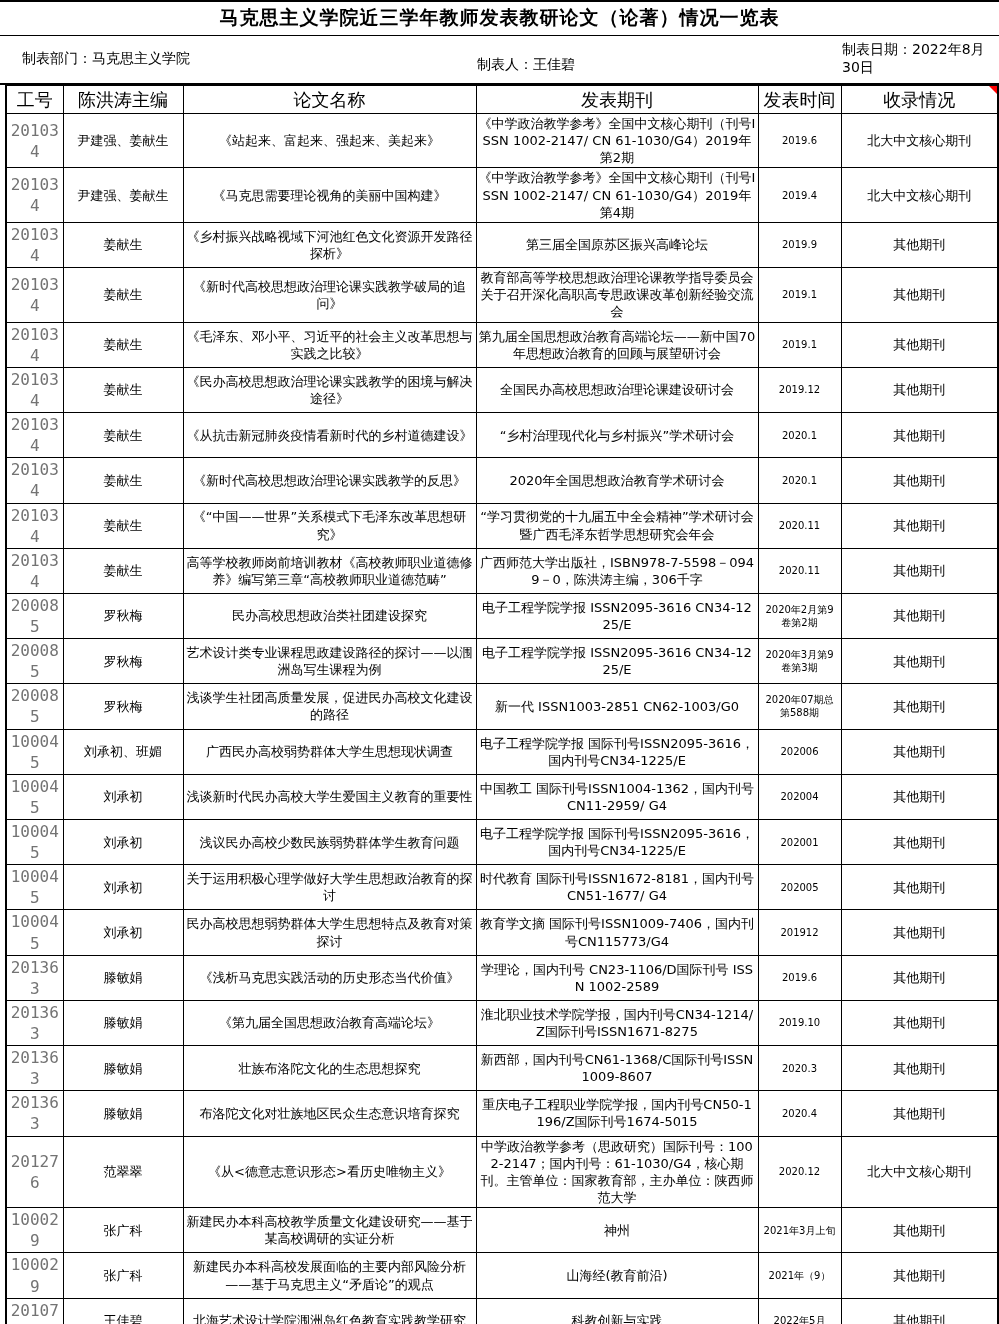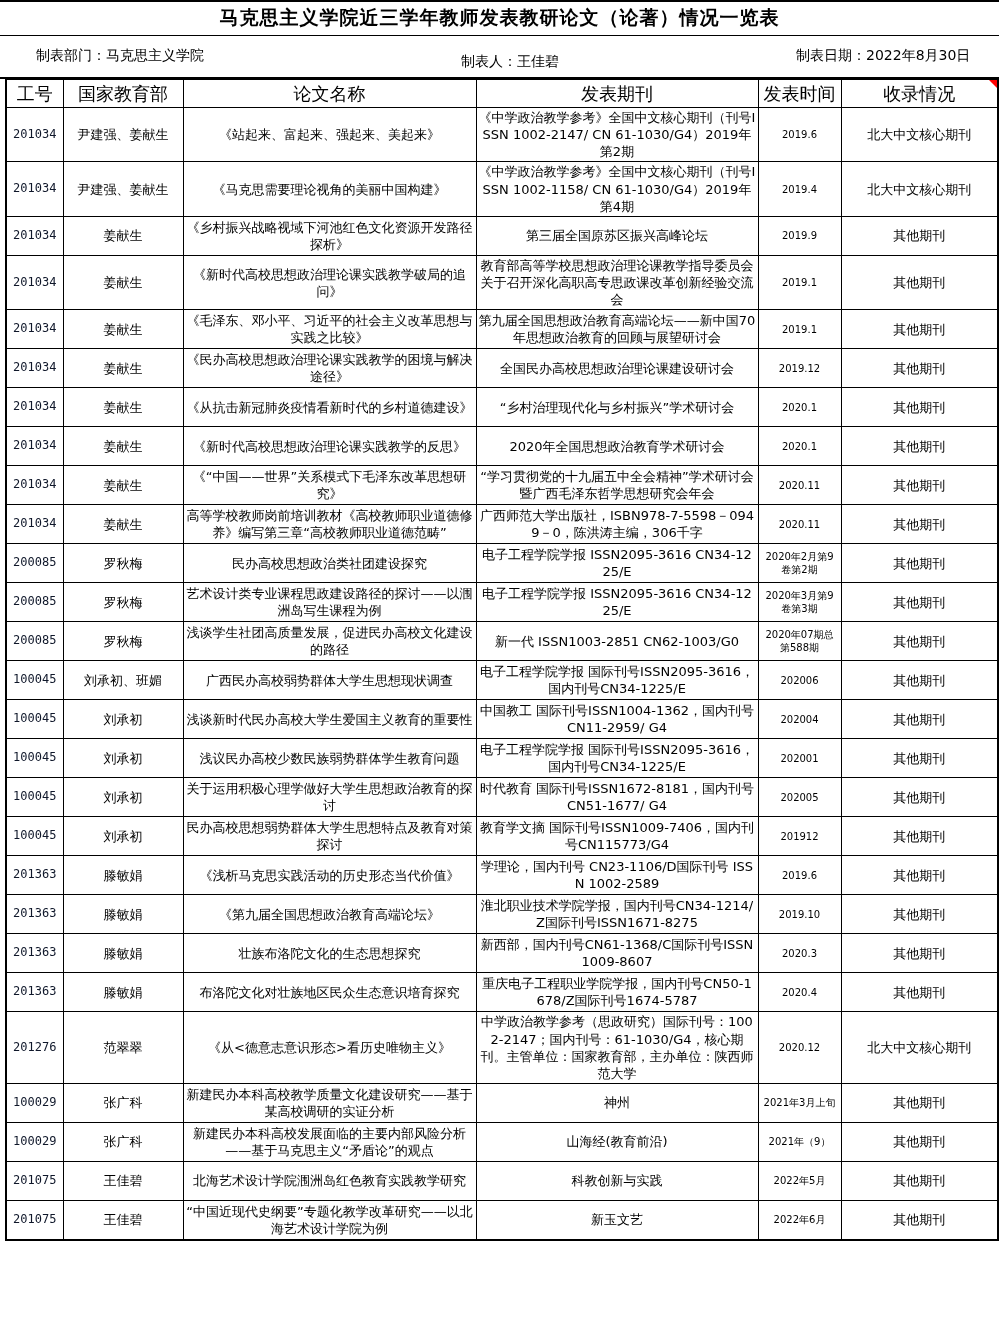--- a/index.html
+++ b/index.html
@@ -9,22 +9,23 @@
     color:#000;
   }
   .sheet{width:999px;}
   .title-band{
     border-top:2px solid #000;border-bottom:1px solid #000;
     text-align:center;font-weight:bold;font-size:19px;
     padding:3px 0 4px 0;letter-spacing:1px;
   }
   .meta-row{
     display:flex;align-items:center;
-    font-size:14px;padding:5px 0 6px 16px;
+    font-size:14px;padding:5px 0 6px 2px;
     border-bottom:2px solid #000;
+    gap:30px;
   }
   .meta-left{width:445px;padding-left:20px;box-sizing:border-box;}
   .meta-mid{width:335px;margin-top:12px;}
   .meta-right{flex:1;}
   table{
     border-collapse:collapse;table-layout:fixed;
     width:992px;margin-left:5px;
     border:2px solid #000;border-top:none;
   }
   col.c-id{width:57px;}
@@ -36,21 +37,21 @@
   th,td{
     border:1px solid #000;
     text-align:center;vertical-align:middle;
     padding:1px 2px;word-break:break-all;
     position:relative;
   }
   th{font-size:18px;font-weight:normal;height:25px;}
   td{font-size:13px;line-height:1.32;height:36px;}
   td.jobno{
     font-family:"DejaVu Sans Mono","Liberation Mono",monospace;
-    color:#0f172a;font-size:12px;
+    color:#737373;font-size:16px;
   }
   td.time{font-size:10px;}
   .red-tri{
     position:absolute;top:0;right:0;width:0;height:0;
     border-top:8px solid #ff0000;border-left:8px solid transparent;
   }
   .green-tri{
     position:absolute;top:0;left:0;width:0;height:0;
     border-top:8px solid #00a33d;border-right:8px solid transparent;
   }
@@ -72,41 +73,41 @@
       <col class="c-id">
         <col class="c-teacher">
         <col class="c-paper">
       <col class="c-journal">
         <col class="c-time">
         <col class="c-status">
     </colgroup>
     <thead>
       <tr id="header-row">
           <th>工号</th>
-          <th>国家教育部</th>
+          <th>陈洪涛主编</th>
           <th>论文名称</th>
           <th>发表期刊</th>
           <th>发表时间</th>
           <th>收录情况<span class="red-tri"></span></th>
         </tr>
     </thead>
     <tbody id="table-body">
         <tr>
           <td class="jobno">201034</td>
           <td>尹建强、姜献生</td>
           <td>《站起来、富起来、强起来、美起来》</td>
           <td>《中学政治教学参考》全国中文核心期刊（刊号ISSN 1002-2147/ CN 61-1030/G4）2019年第2期</td>
           <td class="time">2019.6</td>
           <td>北大中文核心期刊</td>
         </tr>
         <tr>
           <td class="jobno">201034</td>
           <td>尹建强、姜献生</td>
           <td>《马克思需要理论视角的美丽中国构建》</td>
-          <td>《中学政治教学参考》全国中文核心期刊（刊号ISSN 1002-1158/ CN 61-1030/G4）2019年第4期</td>
+          <td>《中学政治教学参考》全国中文核心期刊（刊号ISSN 1002-2147/ CN 61-1030/G4）2019年第4期</td>
           <td class="time">2019.4</td>
           <td>北大中文核心期刊</td>
         </tr>
         <tr>
           <td class="jobno">201034</td>
           <td>姜献生</td>
           <td>《乡村振兴战略视域下河池红色文化资源开发路径探析》</td>
           <td>第三届全国原苏区振兴高峰论坛</td>
           <td class="time">2019.9</td>
           <td>其他期刊</td>
@@ -252,21 +253,21 @@
           <td>滕敏娟</td>
           <td>壮族布洛陀文化的生态思想探究</td>
           <td>新西部，国内刊号CN61-1368/C国际刊号ISSN1009-8607</td>
           <td class="time">2020.3</td>
           <td>其他期刊</td>
         </tr>
         <tr>
           <td class="jobno">201363</td>
           <td>滕敏娟</td>
           <td>布洛陀文化对壮族地区民众生态意识培育探究</td>
-          <td>重庆电子工程职业学院学报，国内刊号CN50-1678/Z国际刊号1674-5787</td>
+          <td>重庆电子工程职业学院学报，国内刊号CN50-1196/Z国际刊号1674-5015</td>
           <td class="time">2020.4</td>
           <td>其他期刊</td>
         </tr>
         <tr>
           <td class="jobno">201276</td>
           <td>范翠翠</td>
           <td>《从&lt;德意志意识形态&gt;看历史唯物主义》</td>
           <td>中学政治教学参考（思政研究）国际刊号：1002-2147；国内刊号：61-1030/G4，核心期刊。主管单位：国家教育部，主办单位：陕西师范大学</td>
           <td class="time">2020.12</td>
           <td>北大中文核心期刊</td>

